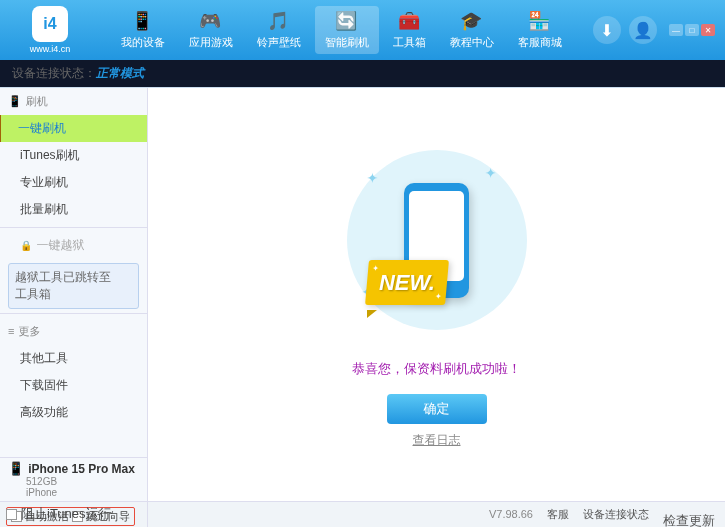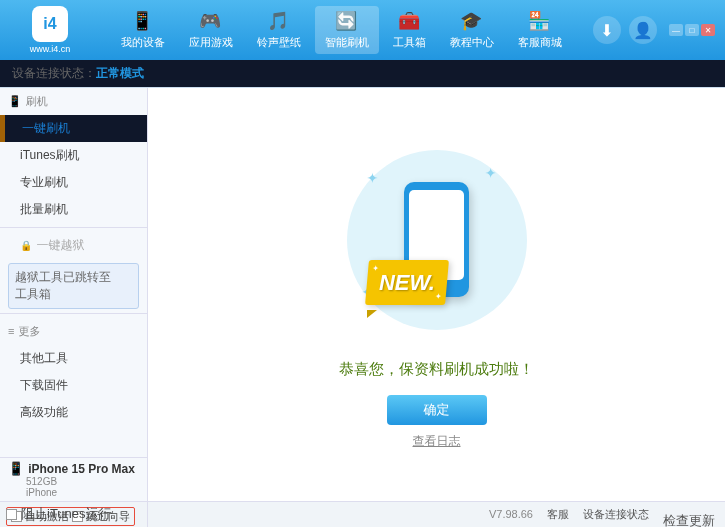--- a/index.html
+++ b/index.html
@@ -95,21 +95,21 @@
       background: #0f172a;
       height: 28px;
       display: flex;
       align-items: center;
       padding: 0 12px;
       border-bottom: 1px solid #cde;
       font-size: 12px;
       color: #555;
     }
     .subheader-label { color: #666; }
-    .subheader-status { color: #2196e0; font-weight: bold; }
+    .subheader-status { color: #2196e0; font-weight: bold; font-style: italic; }
 
     
     .main {
       display: flex;
       height: calc(527px - 60px - 28px - 26px);
     }
 
     
     .sidebar {
       width: 148px;
@@ -126,23 +126,23 @@
       font-size: 11px;
       gap: 4px;
     }
     .sidebar-item {
       padding: 5px 12px 5px 20px;
       cursor: pointer;
       color: #444;
       font-size: 12px;
     }
     .sidebar-item.active {
-      background: #0f172a;
+      background: #bef264;
       color: #1a7fd4;
-      border-left: 5px solid #a16207;
+      border-left: 1px solid #a16207;
       padding-left: 17px;
     }
     .sidebar-disabled {
       padding: 5px 12px 5px 20px;
       color: #aaa;
       font-size: 12px;
       display: flex;
       align-items: center;
       gap: 4px;
     }
@@ -267,22 +267,22 @@
       width: 0;
       height: 0;
       border-left: 10px solid #c9a000;
       border-bottom: 8px solid transparent;
       position: absolute;
       bottom: -8px;
       left: 0;
     }
 
     .success-text {
-      font-size: 15px;
-      color: #4d7c0f;
+      font-size: 13px;
+      color: #a21caf;
       margin-bottom: 16px;
     }
     .confirm-btn {
       width: 100px;
       height: 30px;
       background: linear-gradient(180deg, #5bc8f5, #2196e0);
       color: white;
       border: none;
       border-radius: 4px;
       cursor: pointer;

